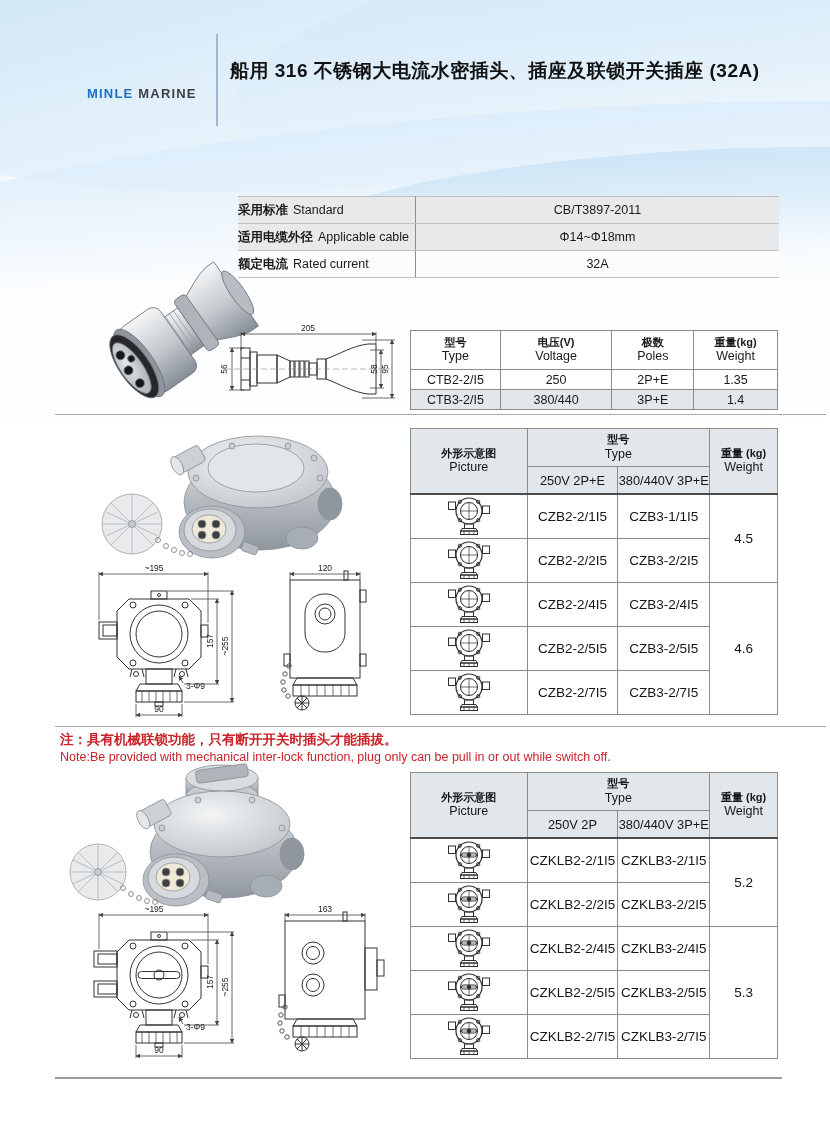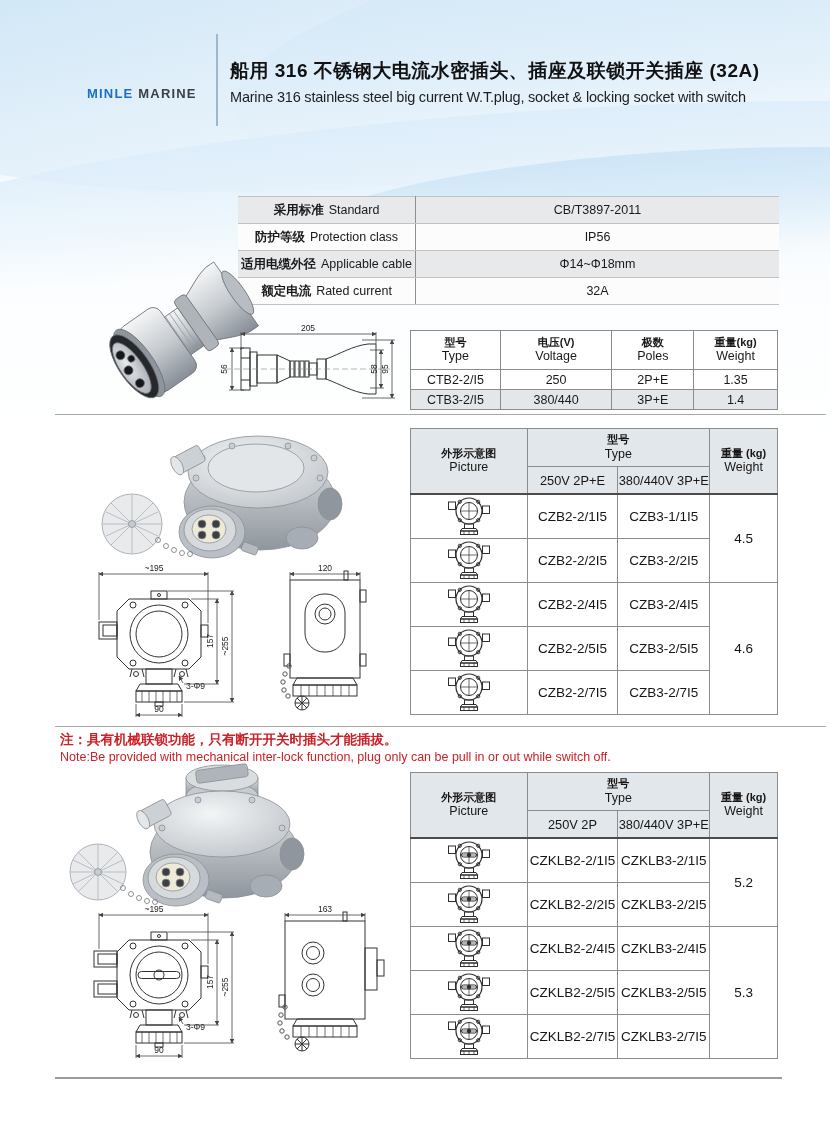--- a/index.html
+++ b/index.html
@@ -22,21 +22,21 @@
   .logo-cn{left:76px;top:34px;font-size:44px;font-weight:bold;color:#1c70c2;letter-spacing:5px;line-height:1;}
   .logo-en{left:87px;top:86px;font-size:13px;font-weight:bold;letter-spacing:1.2px;text-align:right;}
   .logo-en .blue{color:#1c70c2;}
   .logo-en .dark{color:#3a3f45;}
   .vline{left:216px;top:34px;width:2px;height:92px;background:#9db7cf;}
   .title-cn{left:230px;top:58px;font-size:19px;font-weight:bold;color:#121212;letter-spacing:.5px;white-space:nowrap;}
   .title-en{left:230px;top:89px;font-size:14.5px;color:#1e1e1e;letter-spacing:-.2px;white-space:nowrap;}
   
   .spec-table{left:238px;top:196px;width:541px;border-collapse:collapse;border-top:1px solid #c2c2c2;}
   .spec-table td{height:26px;font-size:12.5px;border-bottom:1px solid #c2c2c2;padding:0;}
-  .spec-label{width:177px;padding-left:7px;text-align:center;}
+  .spec-label{width:177px;padding-left:7px;}
   .spec-label .cn{font-weight:bold;margin-right:5px;}
   .spec-value{border-left:1px solid #8f8f8f;text-align:center;}
   .rA{background:#e7e9ea;} .rB{background:#fcfcfd;}
   
   .ctb-table{left:410px;top:330px;width:368px;border-collapse:collapse;background:#fff;}
   .ctb-table td{border:1px solid #8c8c8c;text-align:center;padding:0;}
   .ctb-table .hd td{height:38px;}
   .ctb-table .dr td{height:19px;font-size:12.5px;}
   .ctb-alt{background:#e3e7ea;border-radius:7px;}
   .h-cn{font-size:11px;font-weight:bold;line-height:1.2;}
@@ -94,31 +94,26 @@
   <div class="wave w2"></div>
   <div class="wave w3"></div>
   <div class="wave w4"></div>
 
   <div class="abs logo-en">
     <span class="blue">MINLE</span>
     <span class="dark">MARINE</span>
   </div>
   <div class="abs vline"></div>
   <div class="abs title-cn">船用 316 不锈钢大电流水密插头、插座及联锁开关插座 (32A)</div>
-  <div class="abs title-en">Marine 316 stainless steel big current W.T.plug, socket &amp; locking socket with switch</div>
 
   <table class="abs spec-table">
     <tbody>
         <tr class="rA">
       <td class="spec-label"><span class="cn">采用标准</span><span>Standard</span></td>
       <td class="spec-value">CB/T3897-2011</td>
-    </tr>
-    <tr class="rB">
-      <td class="spec-label"><span class="cn">防护等级</span><span>Protection class</span></td>
-      <td class="spec-value">IP56</td>
     </tr>
     <tr class="rA">
       <td class="spec-label"><span class="cn">适用电缆外径</span><span>Applicable cable</span></td>
       <td class="spec-value">Φ14~Φ18mm</td>
     </tr>
     <tr class="rB">
       <td class="spec-label"><span class="cn">额定电流</span><span>Rated current</span></td>
       <td class="spec-value">32A</td>
     </tr>
   </tbody>

